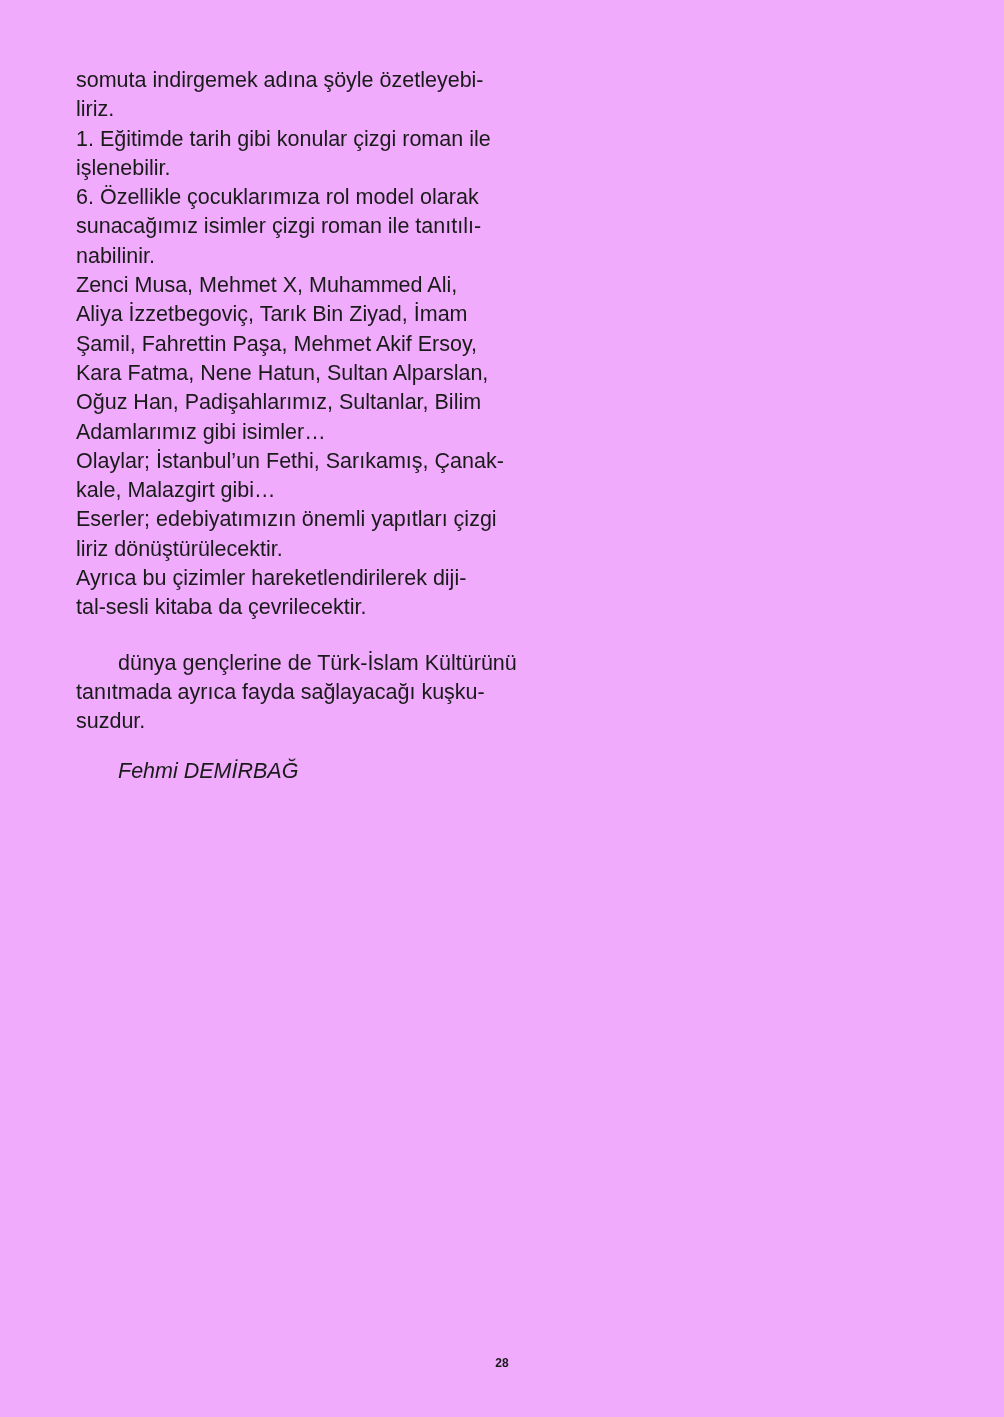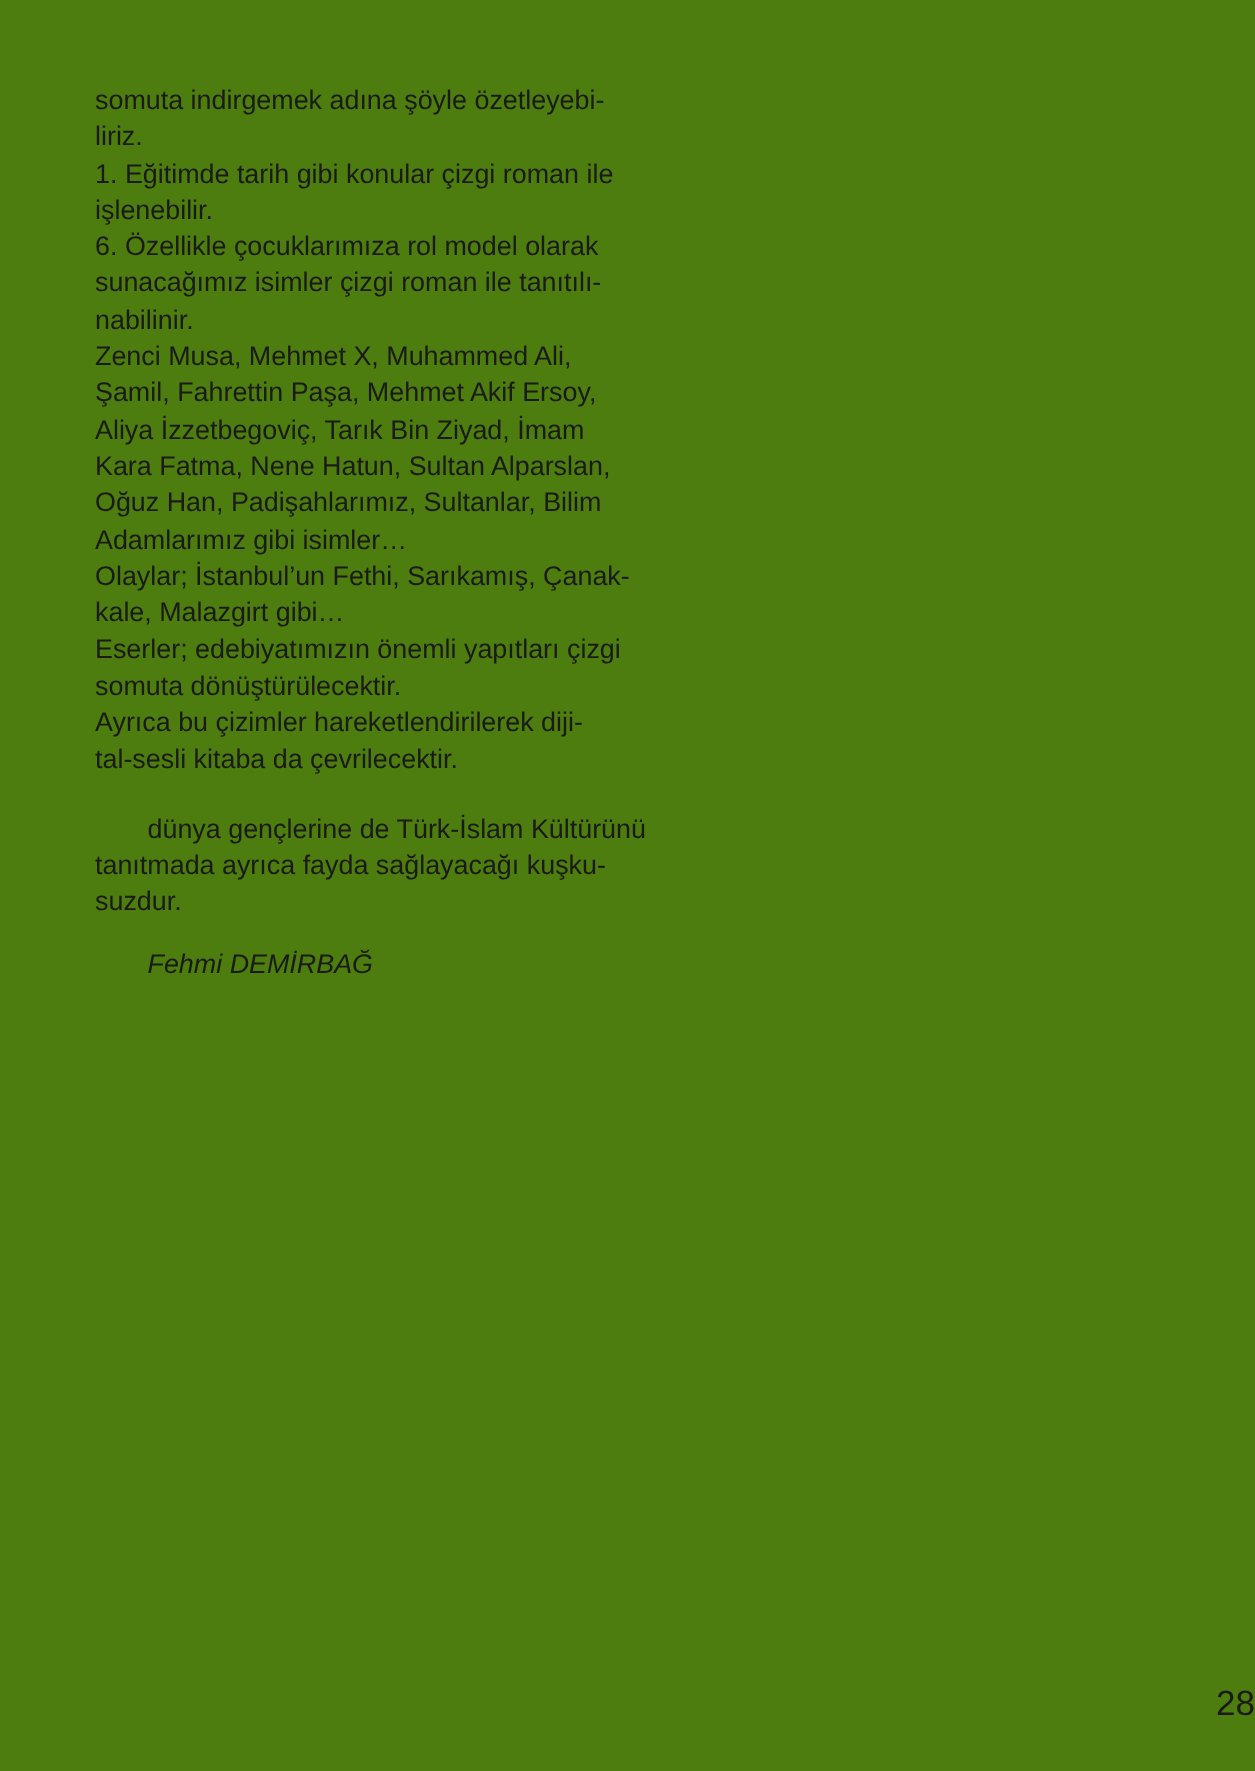--- a/index.html
+++ b/index.html
@@ -4,21 +4,21 @@
 <style>
   html, body {
     margin: 0;
     padding: 0;
     background: #ffffff;
   }
   .page {
     position: relative;
     width: 1004px;
     height: 1417px;
-    background: #4d7c0f;
+    background: #f0abfc;
     overflow: hidden;
     font-family: "Liberation Sans", "DejaVu Sans", sans-serif;
     color: #1a1a1a;
   }
   .text-column {
     position: absolute;
     left: 76px;
     top: 66px;
     width: 440px;
     font-size: 21.5px;
@@ -31,48 +31,49 @@
   .block-signature {
     margin-top: 20px;
     font-style: italic;
   }
   .block-signature .line { text-indent: 42px; }
   .page-number {
     position: absolute;
     top: 1350px;
     left: 0;
     width: 100%;
-    text-align: right;
-    font-size: 28px;
+    text-align: center;
+    font-size: 12px;
     line-height: 26px;
+    font-weight: bold;
   }
 </style>
 </head>
 <body>
 
 <div class="page">
   <div class="text-column" id="text-column">
       <div class="block block-body-1">
         <div class="line">somuta indirgemek adına şöyle özetleyebi-</div>
         <div class="line">liriz.</div>
         <div class="line">1. Eğitimde tarih gibi konular çizgi roman ile</div>
         <div class="line">işlenebilir.</div>
         <div class="line">6. Özellikle çocuklarımıza rol model olarak</div>
         <div class="line">sunacağımız isimler çizgi roman ile tanıtılı-</div>
         <div class="line">nabilinir.</div>
         <div class="line">Zenci Musa, Mehmet X, Muhammed Ali,</div>
+        <div class="line">Aliya İzzetbegoviç, Tarık Bin Ziyad, İmam</div>
         <div class="line">Şamil, Fahrettin Paşa, Mehmet Akif Ersoy,</div>
-        <div class="line">Aliya İzzetbegoviç, Tarık Bin Ziyad, İmam</div>
         <div class="line">Kara Fatma, Nene Hatun, Sultan Alparslan,</div>
         <div class="line">Oğuz Han, Padişahlarımız, Sultanlar, Bilim</div>
         <div class="line">Adamlarımız gibi isimler…</div>
         <div class="line">Olaylar; İstanbul’un Fethi, Sarıkamış, Çanak-</div>
         <div class="line">kale, Malazgirt gibi…</div>
         <div class="line">Eserler; edebiyatımızın önemli yapıtları çizgi</div>
-        <div class="line">somuta dönüştürülecektir.</div>
+        <div class="line">liriz dönüştürülecektir.</div>
         <div class="line">Ayrıca bu çizimler hareketlendirilerek diji-</div>
         <div class="line">tal-sesli kitaba da çevrilecektir.</div>
       </div>
       <div class="block block-body-2">
         <div class="line">dünya gençlerine de Türk-İslam Kültürünü</div>
         <div class="line">tanıtmada ayrıca fayda sağlayacağı kuşku-</div>
         <div class="line">suzdur.</div>
       </div>
       <div class="block block-signature">
         <div class="line">Fehmi DEMİRBAĞ</div>

